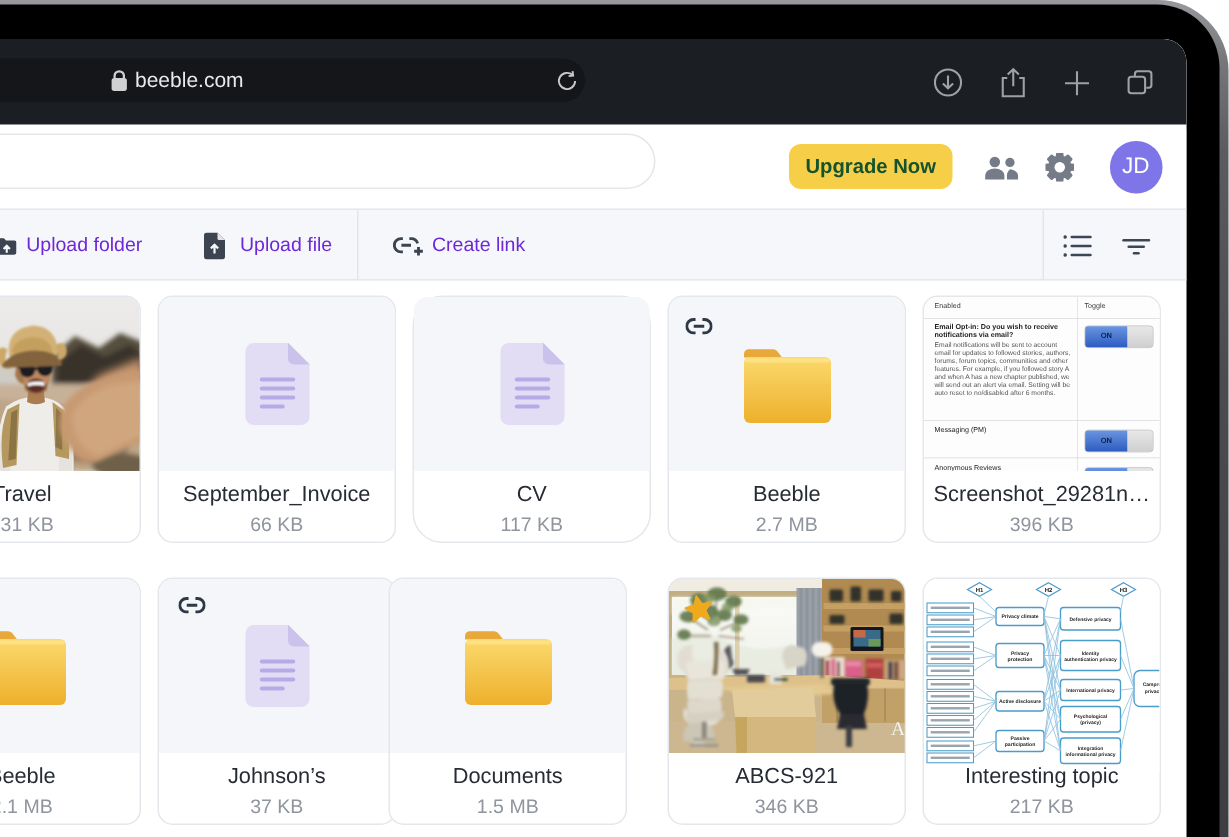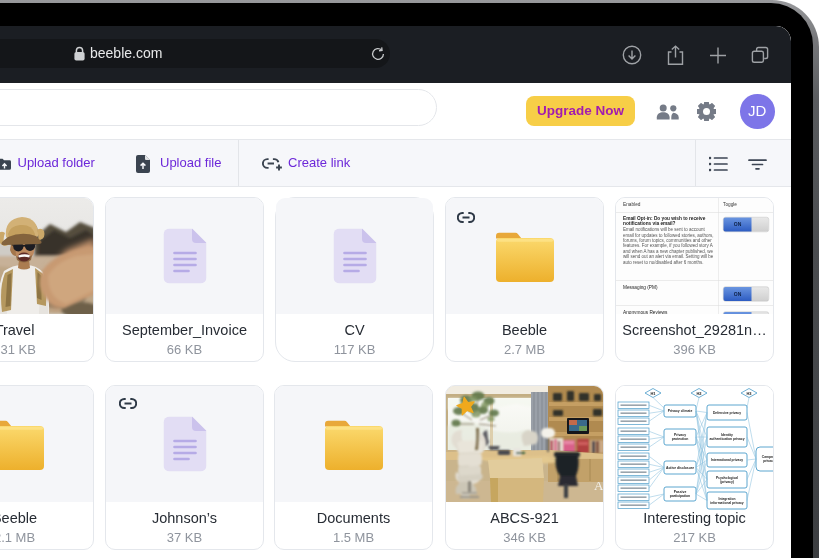--- a/index.html
+++ b/index.html
@@ -17,21 +17,21 @@
   #chrome { position:absolute; left:0; top:0; width:791px; height:60px;
     background:#1b1e23; border-top-right-radius:15px; }
   #urlpill { position:absolute; left:-50px; top:12.5px; width:440px; height:29.5px;
     border-radius:15px; background:#141619; }
   #urltext { position:absolute; left:90px; top:19px; font-size:14px; color:#e8e9ea; }
   
   #appbar { position:absolute; left:0; top:57px; width:791px; height:56px; background:#fff; }
   #search { position:absolute; left:-50px; top:6px; width:487px; height:37px;
     border:1px solid #e4e6ea; border-radius:19px; background:#fff; }
   #upgrade { position:absolute; left:526px; top:13px; width:109px; height:30px;
-    border-radius:8px; background:#f7ce47; color:#a21caf; font-size:13.5px;
+    border-radius:8px; background:#f7ce47; color:#14532d; font-size:13.5px;
     font-weight:bold; text-align:center; line-height:30px; }
   #avatar { position:absolute; left:740px; top:11px; width:34.5px; height:34.5px;
     border-radius:50%; background:#7d75e8; color:#fff; font-size:15px; font-weight:500;
     text-align:center; line-height:34.5px; }
   
   #toolbar2 { position:absolute; left:0; top:113px; width:791px; height:48px;
     background:#f6f7fa; border-top:1px solid #e5e7eb; border-bottom:1px solid #e5e7eb; }
   #toolbar2 .lbl { position:absolute; top:15px; font-size:13px; color:#6d28d9; font-weight:500; }
   #toolbar2 .sep { position:absolute; top:0; width:1px; height:46px; background:#e3e5e9; }
   
@@ -316,21 +316,21 @@
       <g fill="none" stroke="#2e3947" stroke-width="2">
         <path d="M6.7 1 H5.3 a4.5 4.5 0 0 0 0 9 H6.7"></path>
         <path d="M11.3 1 H12.7 a4.5 4.5 0 0 1 0 9 H11.3"></path>
         <path d="M5.5 5.5 H12.5"></path>
       </g>
     </svg>
       </div>
     <div class="name">Johnson’s</div>
       <div class="size">37 KB</div>
   </div>
-  <div class="card" style="left:274px; top:359px;padding-left:41px;">
+  <div class="card" style="left:259px; top:359px;padding-left:41px;">
     <div class="thumb">
         <svg class="cicon" width="58" height="52" viewBox="0 0 58 52">
       <defs>
             <linearGradient id="fg" x1="0" y1="0" x2="0" y2="1">
         <stop offset="0" stop-color="#fbd96d"></stop>
               <stop offset="1" stop-color="#edb02c"></stop>
       </linearGradient>
           </defs>
       <path d="M0 6 a3.2 3.2 0 0 1 3.2 -3.2 H19.5 a3.2 3.2 0 0 1 2.4 1.1 L25.5 8.4 H0 Z" fill="#e8a83a"></path>
       <rect x="0" y="8" width="58" height="44" rx="4" fill="url(#fg)"></rect>

